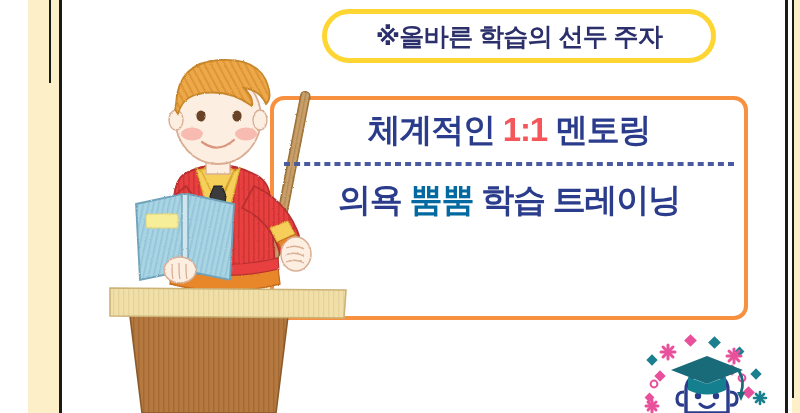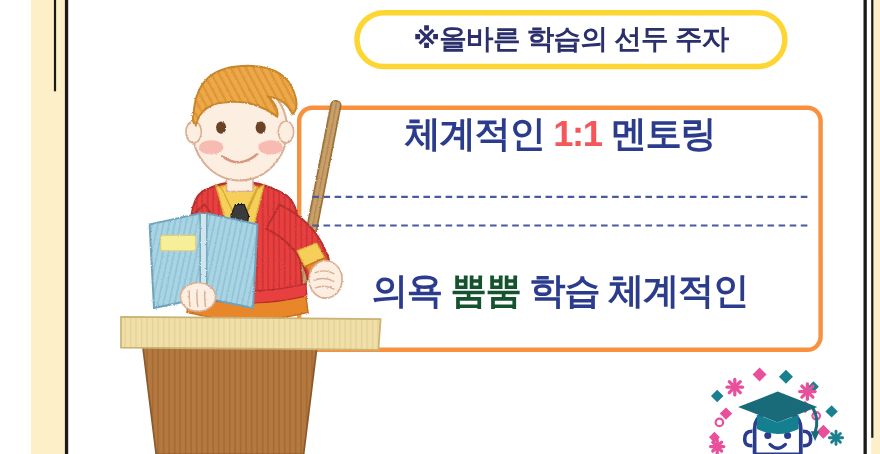--- a/index.html
+++ b/index.html
@@ -83,27 +83,26 @@
     border: 4px solid #f7913f;
     border-radius: 14px;
     background: #ffffff;
     z-index: 3;
   }
 
   
   .lines {
     position: absolute;
     left: 252px;
-    top: 88px;
+    top: 96px;
     width: 458px;
     height: 208px;
     z-index: 5;
     display: flex;
     flex-direction: column;
-    justify-content: space-between;
     pointer-events: none;
   }
   .line-row {
     height: 66px;
     display: flex;
     align-items: center;
     justify-content: center;
     pointer-events: auto;
   }
   .headline {
@@ -356,17 +355,17 @@
     </svg>
   </div>
 
   <div class="lines">
     <div class="line-row">
       <div class="headline" style="color: rgb(43, 60, 140);"><span>체계적인 </span><span class="hl" style="color: rgb(244, 86, 90);">1:1</span><span> 멘토링</span></div>
     </div>
     <div class="divider" style="border-top-color: rgb(74, 90, 158);"></div>
     <div class="divider" style="border-top-color: rgb(74, 90, 158);"></div>
     <div class="line-row">
-      <div class="headline" style="color: rgb(43, 60, 140);"><span>의욕 </span><span class="hl" style="color: #14532d;">뿜뿜</span><span> 학습 체계적인</span></div>
+      <div class="headline" style="color: rgb(43, 60, 140);"><span>의욕 </span><span class="hl" style="color: #0369a1;">뿜뿜</span><span> 학습 트레이닝</span></div>
     </div>
   </div>
 
 </div>
 
 </body></html>

